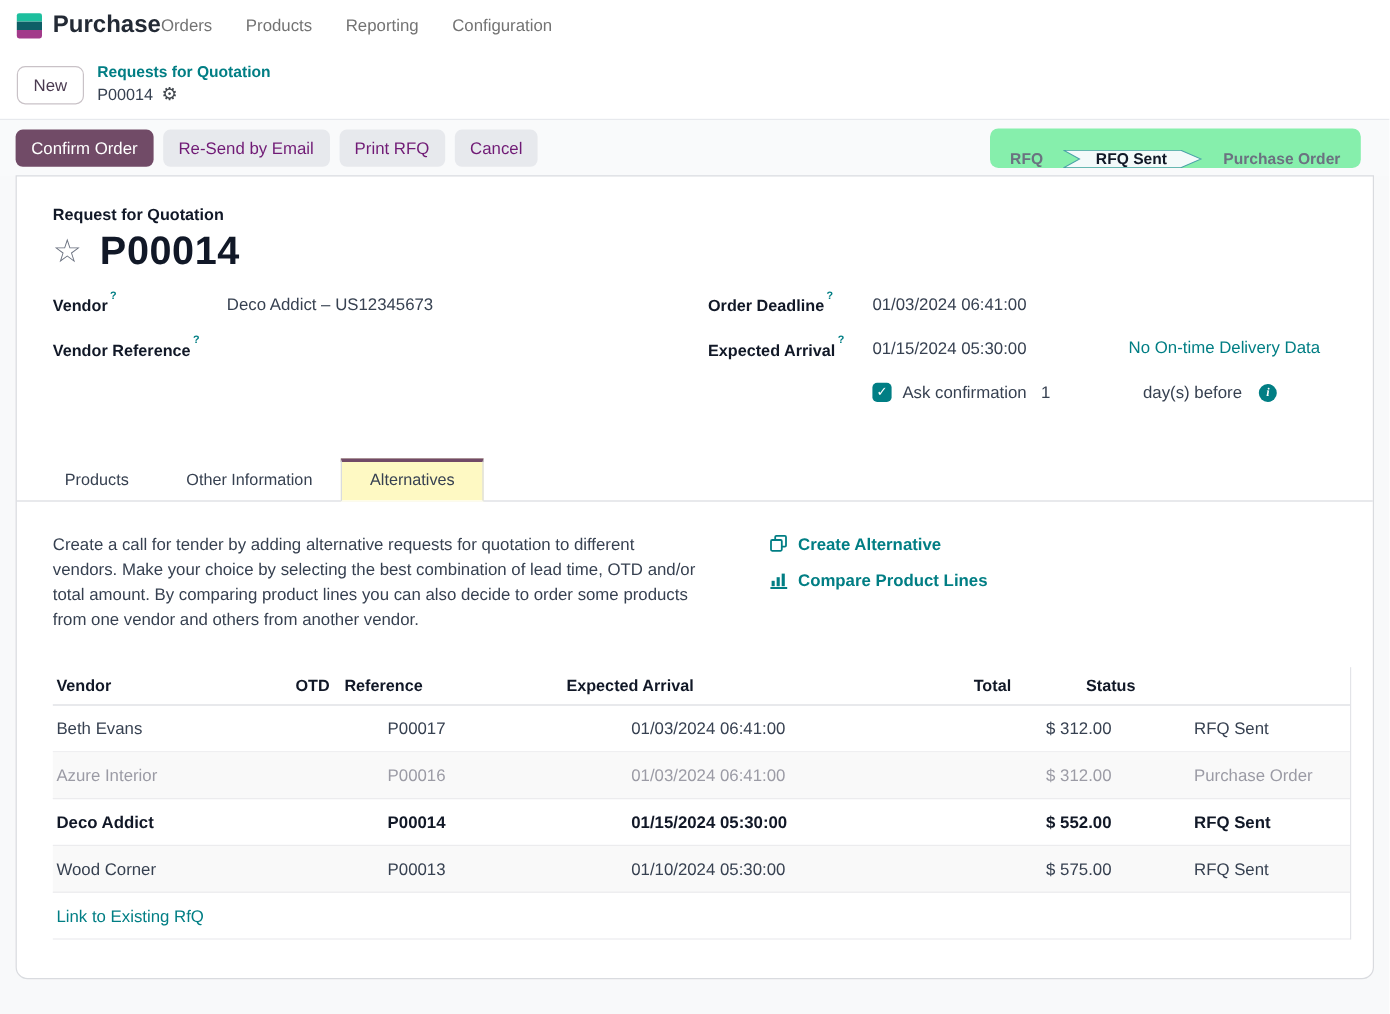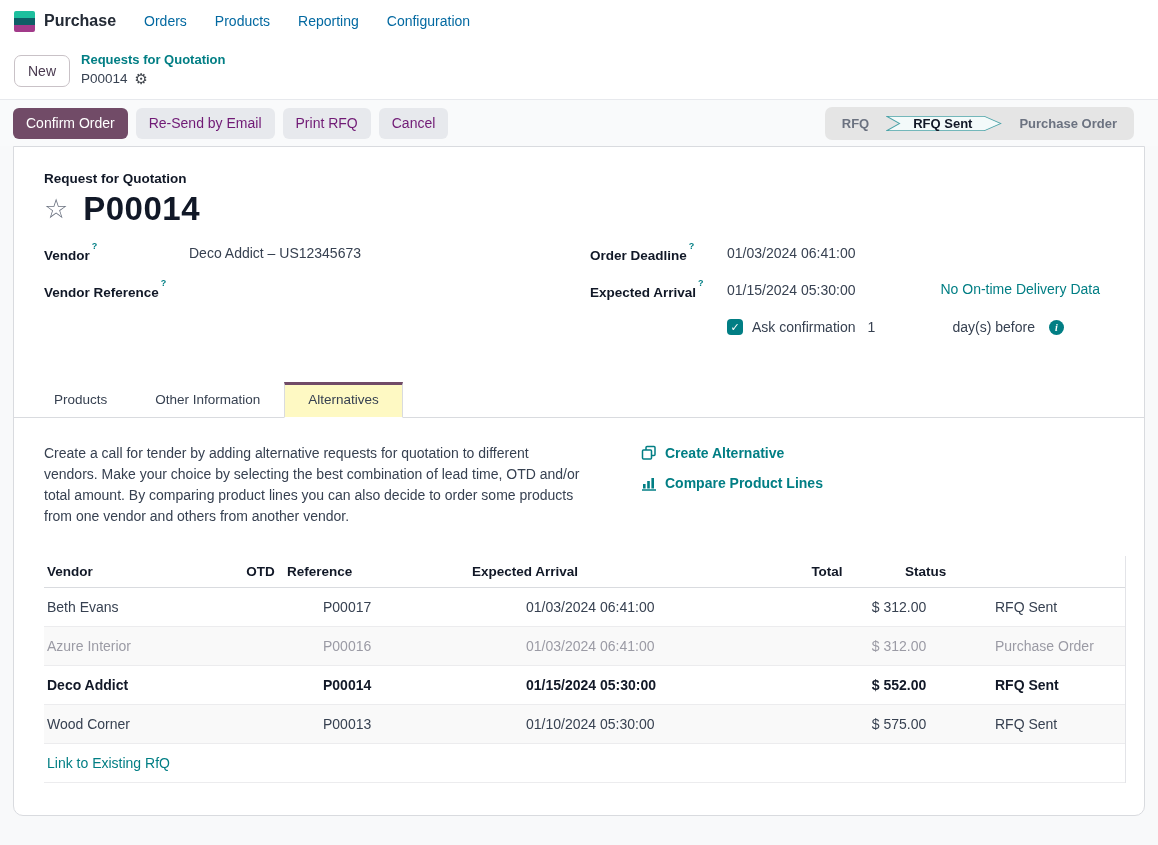--- a/index.html
+++ b/index.html
@@ -11,40 +11,40 @@
   }
 
   
   .topnav { display:flex; align-items:center; height:42px; padding:0 14px; background:#fff; }
   .brand { display:flex; align-items:center; cursor:pointer; }
   .logo { display:flex; flex-direction:column; width:21px; margin-right:9px; }
   .logo i { display:block; height:7px; }
   .logo .b1 { background:#1dbf9e; border-radius:2px 2px 0 0; }
   .logo .b2 { background:#0e5e66; }
   .logo .b3 { background:#a23a8a; border-radius:0 0 2px 2px; }
-  .brand-name { font-size:16px; font-weight:600; color:#232a35; margin-right:28px; }
-  .menus { display:flex; gap:28px; color:#0369a1; }
+  .brand-name { font-size:20px; font-weight:600; color:#232a35; }
+  .menus { display:flex; gap:28px; color:#737373; }
   .menu-item { cursor:pointer; }
 
   
   .breadcrumb-bar { display:flex; align-items:center; height:58px; padding:0 14px; background:#fff; border-bottom:1px solid #e7e9ed; }
   .new-btn { padding:7px 13px; background:#fff; border:1px solid #c9c2c7; border-radius:7px; color:#4a3a50; font-size:14px; font-weight:500; font-family:inherit; cursor:pointer; }
   .crumbs { margin-left:11px; display:flex; flex-direction:column; line-height:1.3; }
   .crumb-parent { color:#017E84; font-weight:700; font-size:13px; cursor:pointer;text-align:center; }
   .crumb-current { font-size:13.5px; color:#374151; display:flex; align-items:center; gap:7px; }
   .gear-icon { font-size:15px; color:#3f444b; cursor:pointer; }
 
   
   .control-panel { display:flex; align-items:center; justify-content:space-between; height:46px; padding:0 24px 0 13px; background:#f9fafb; }
   .cp-buttons { display:flex; gap:8px; }
   .btn { height:31px; padding:0 13px; border:none; border-radius:6px; font-size:14px; font-weight:500; font-family:inherit; cursor:pointer; }
   .btn-primary { background:#714B67; color:#fff; }
   .btn-secondary { background:#e7e9ed; color:#701a75; }
 
-  .statusbar { display:flex; align-items:center; background:#e5e5e5; border-radius:7px; height:33px; }
+  .statusbar { display:flex; align-items:flex-end; background:#86efac; border-radius:7px; height:33px; }
   .step { position:relative; display:flex; align-items:center; padding:0 17px; font-size:13px; font-weight:600; color:#6b7280; cursor:pointer; }
   .step .chev { display:none; position:absolute; inset:0; width:100%; height:100%; }
   .step .chev polygon { fill:#f3fafa; stroke:#49a2a7; stroke-width:1.5; }
   .step.active { color:#111827; font-weight:700; padding:0 30px 0 27px; }
   .step.active .chev { display:block; }
   .step-label { position:relative; }
 
   
   .sheet-wrap { background:#f8f9fa; padding:0 13px 29px; }
   .sheet { height:670px; background:#fff; border:1px solid #d9dbdf; border-radius:0 0 10px 10px; padding:14px 18px 0; }

